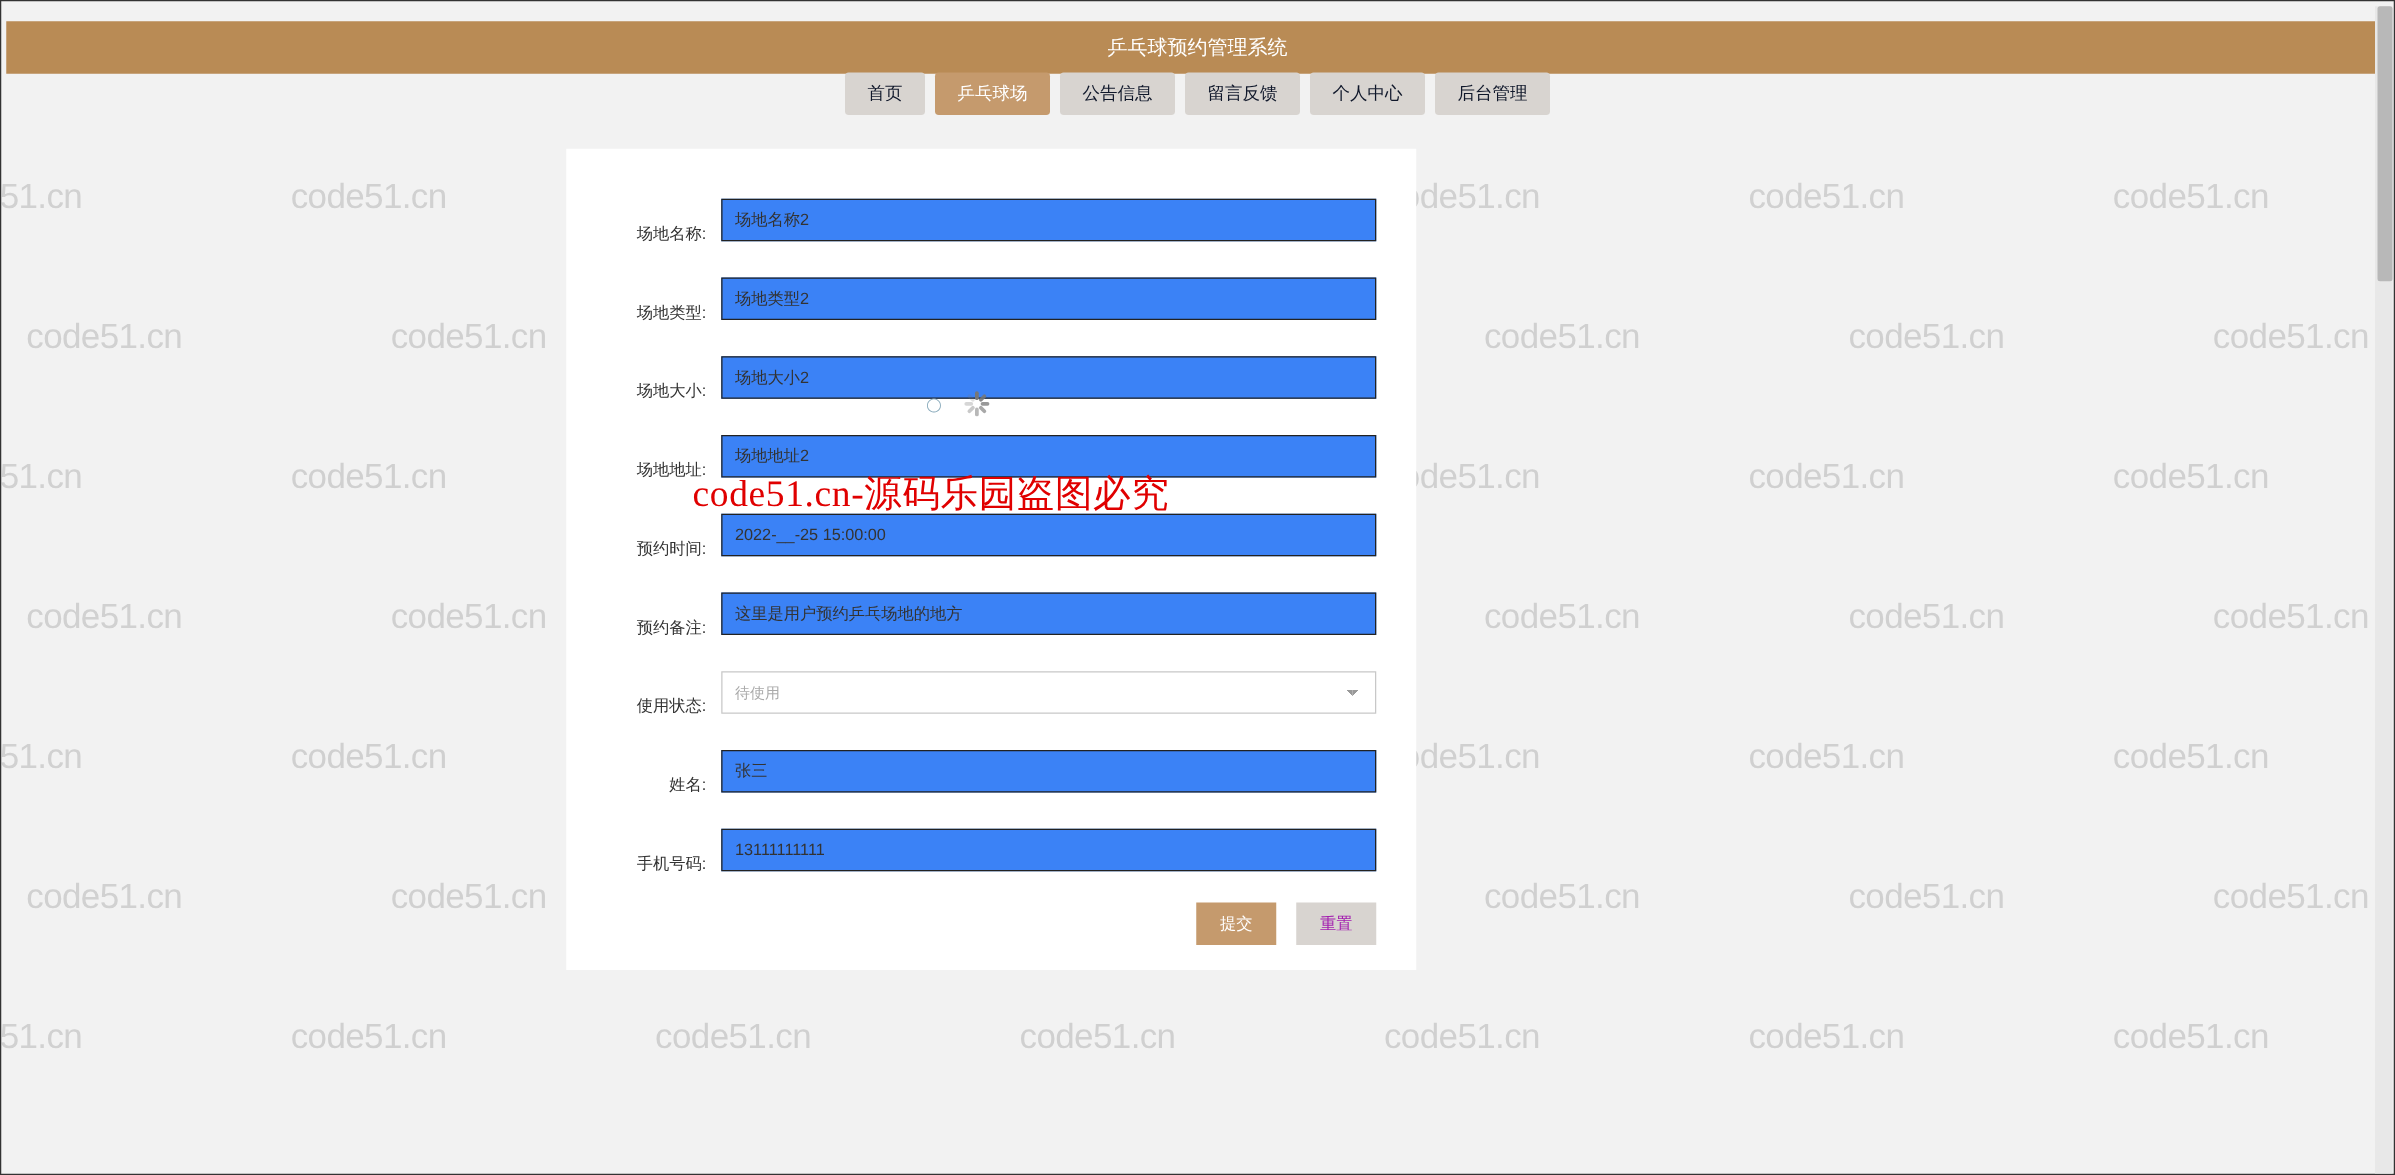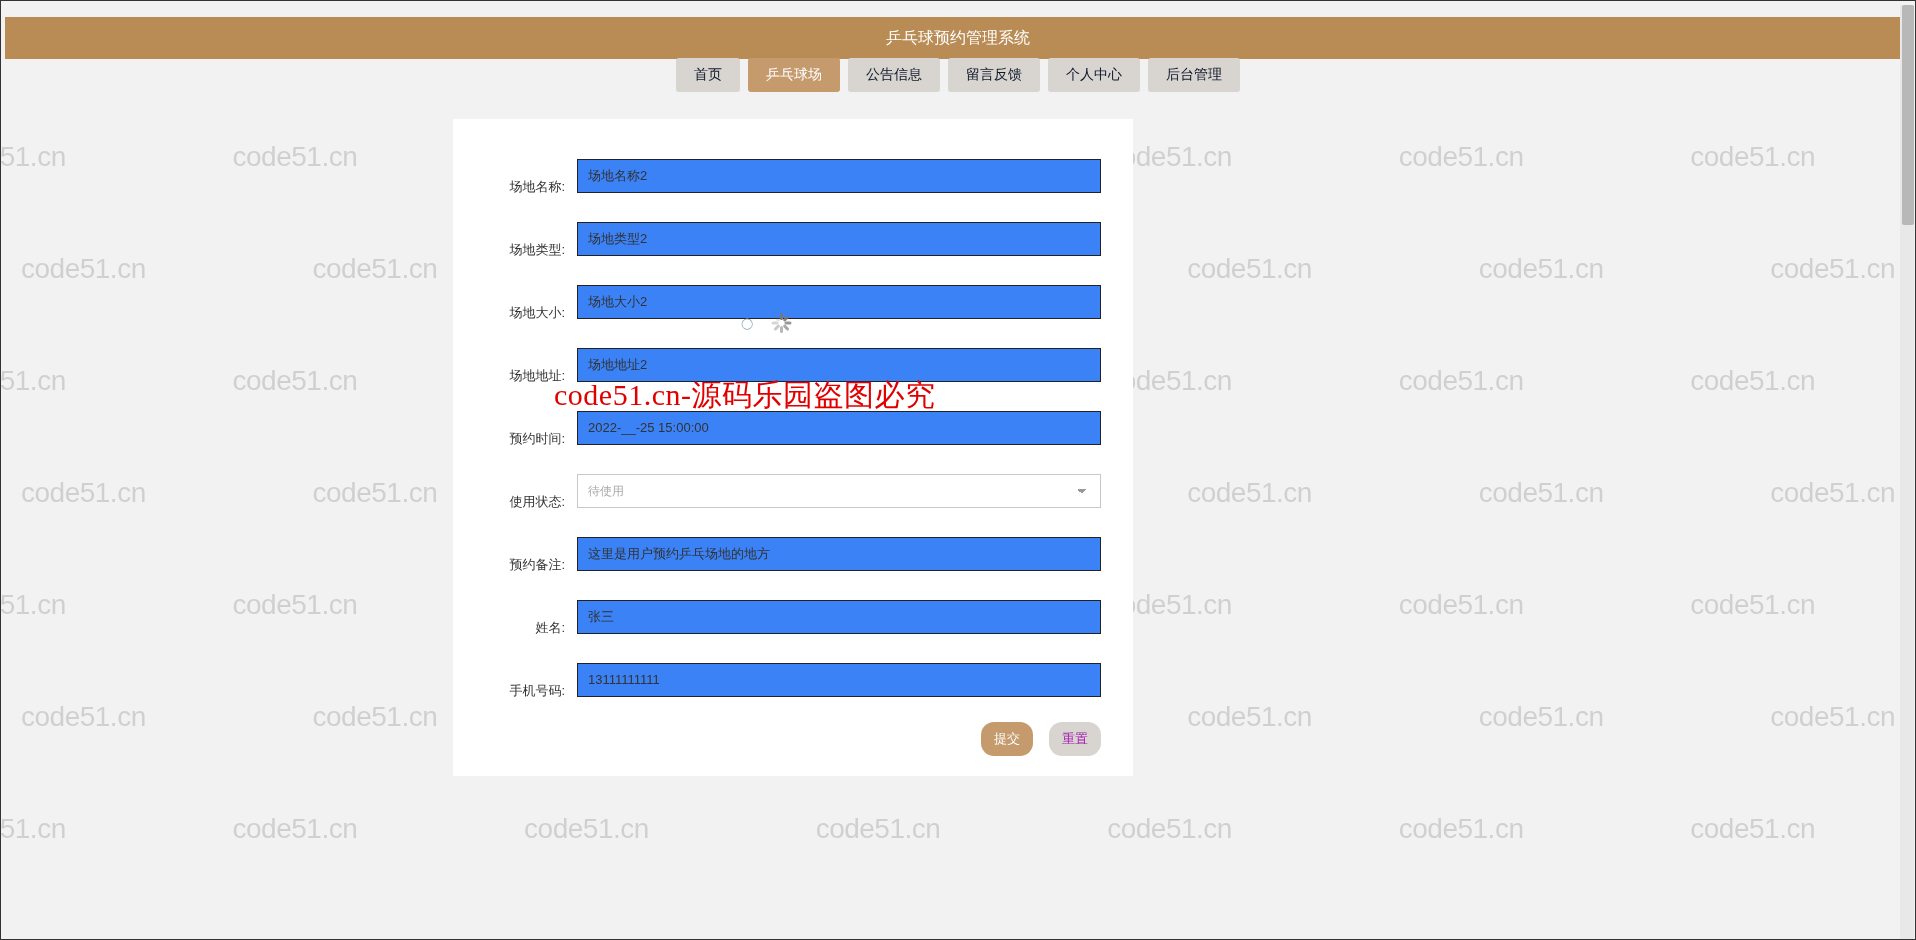--- a/index.html
+++ b/index.html
@@ -49,21 +49,21 @@
   font-size: 12px; color: #aaa; background: #fff;
   appearance: none; -webkit-appearance: none;
   background-image: linear-gradient(45deg, transparent 50%, #999 50%), linear-gradient(135deg, #999 50%, transparent 50%);
   background-position: calc(100% - 18px) 14px, calc(100% - 13px) 14px;
   background-size: 5px 5px, 5px 5px;
   background-repeat: no-repeat;
 }
 
 .button-row { display: flex; justify-content: flex-end; gap: 16px; margin-top: 18px; }
 .btn {
-  width: 52px; height: 34px; border: none; border-radius: 13px;
+  width: 64px; height: 34px; border: none; border-radius: 0;
   font-size: 13px; cursor: pointer;
 }
 .btn-submit { background: #c59a6d; color: #fff; }
 .btn-reset { background: #d8d4d0; color: #a21caf; }
 
 .spinner {
   position: absolute; left: 768px; top: 310px; width: 24px; height: 24px;
   z-index: 3; pointer-events: none;
 }
 .spin-circle { position: absolute; left: -28px; top: 6px; font-size: 11px; color: #8ab; }
@@ -201,31 +201,31 @@
       <label class="form-label">场地地址:</label>
       <input class="form-input" value="场地地址2" style="">
     </div>
 
     <div class="form-row">
       <label class="form-label">预约时间:</label>
       <input class="form-input" value="2022-__-25 15:00:00" style="">
     </div>
 
     <div class="form-row">
+      <label class="form-label">预约备注:</label>
+      <input class="form-input" value="这里是用户预约乒乓场地的地方" style="">
+    </div>
+
+    <div class="form-row">
       <label class="form-label">使用状态:</label>
       <select class="form-select">
         <option>待使用</option>
       </select>
     </div>
 
-    <div class="form-row">
-      <label class="form-label">预约备注:</label>
-      <input class="form-input" value="这里是用户预约乒乓场地的地方" style="">
-    </div>
-
 
     <div class="form-row">
       <label class="form-label">姓名:</label>
       <input class="form-input" value="张三" style="">
     </div>
 
     <div class="form-row">
       <label class="form-label">手机号码:</label>
       <input class="form-input" value="13111111111" style="">
     </div>

